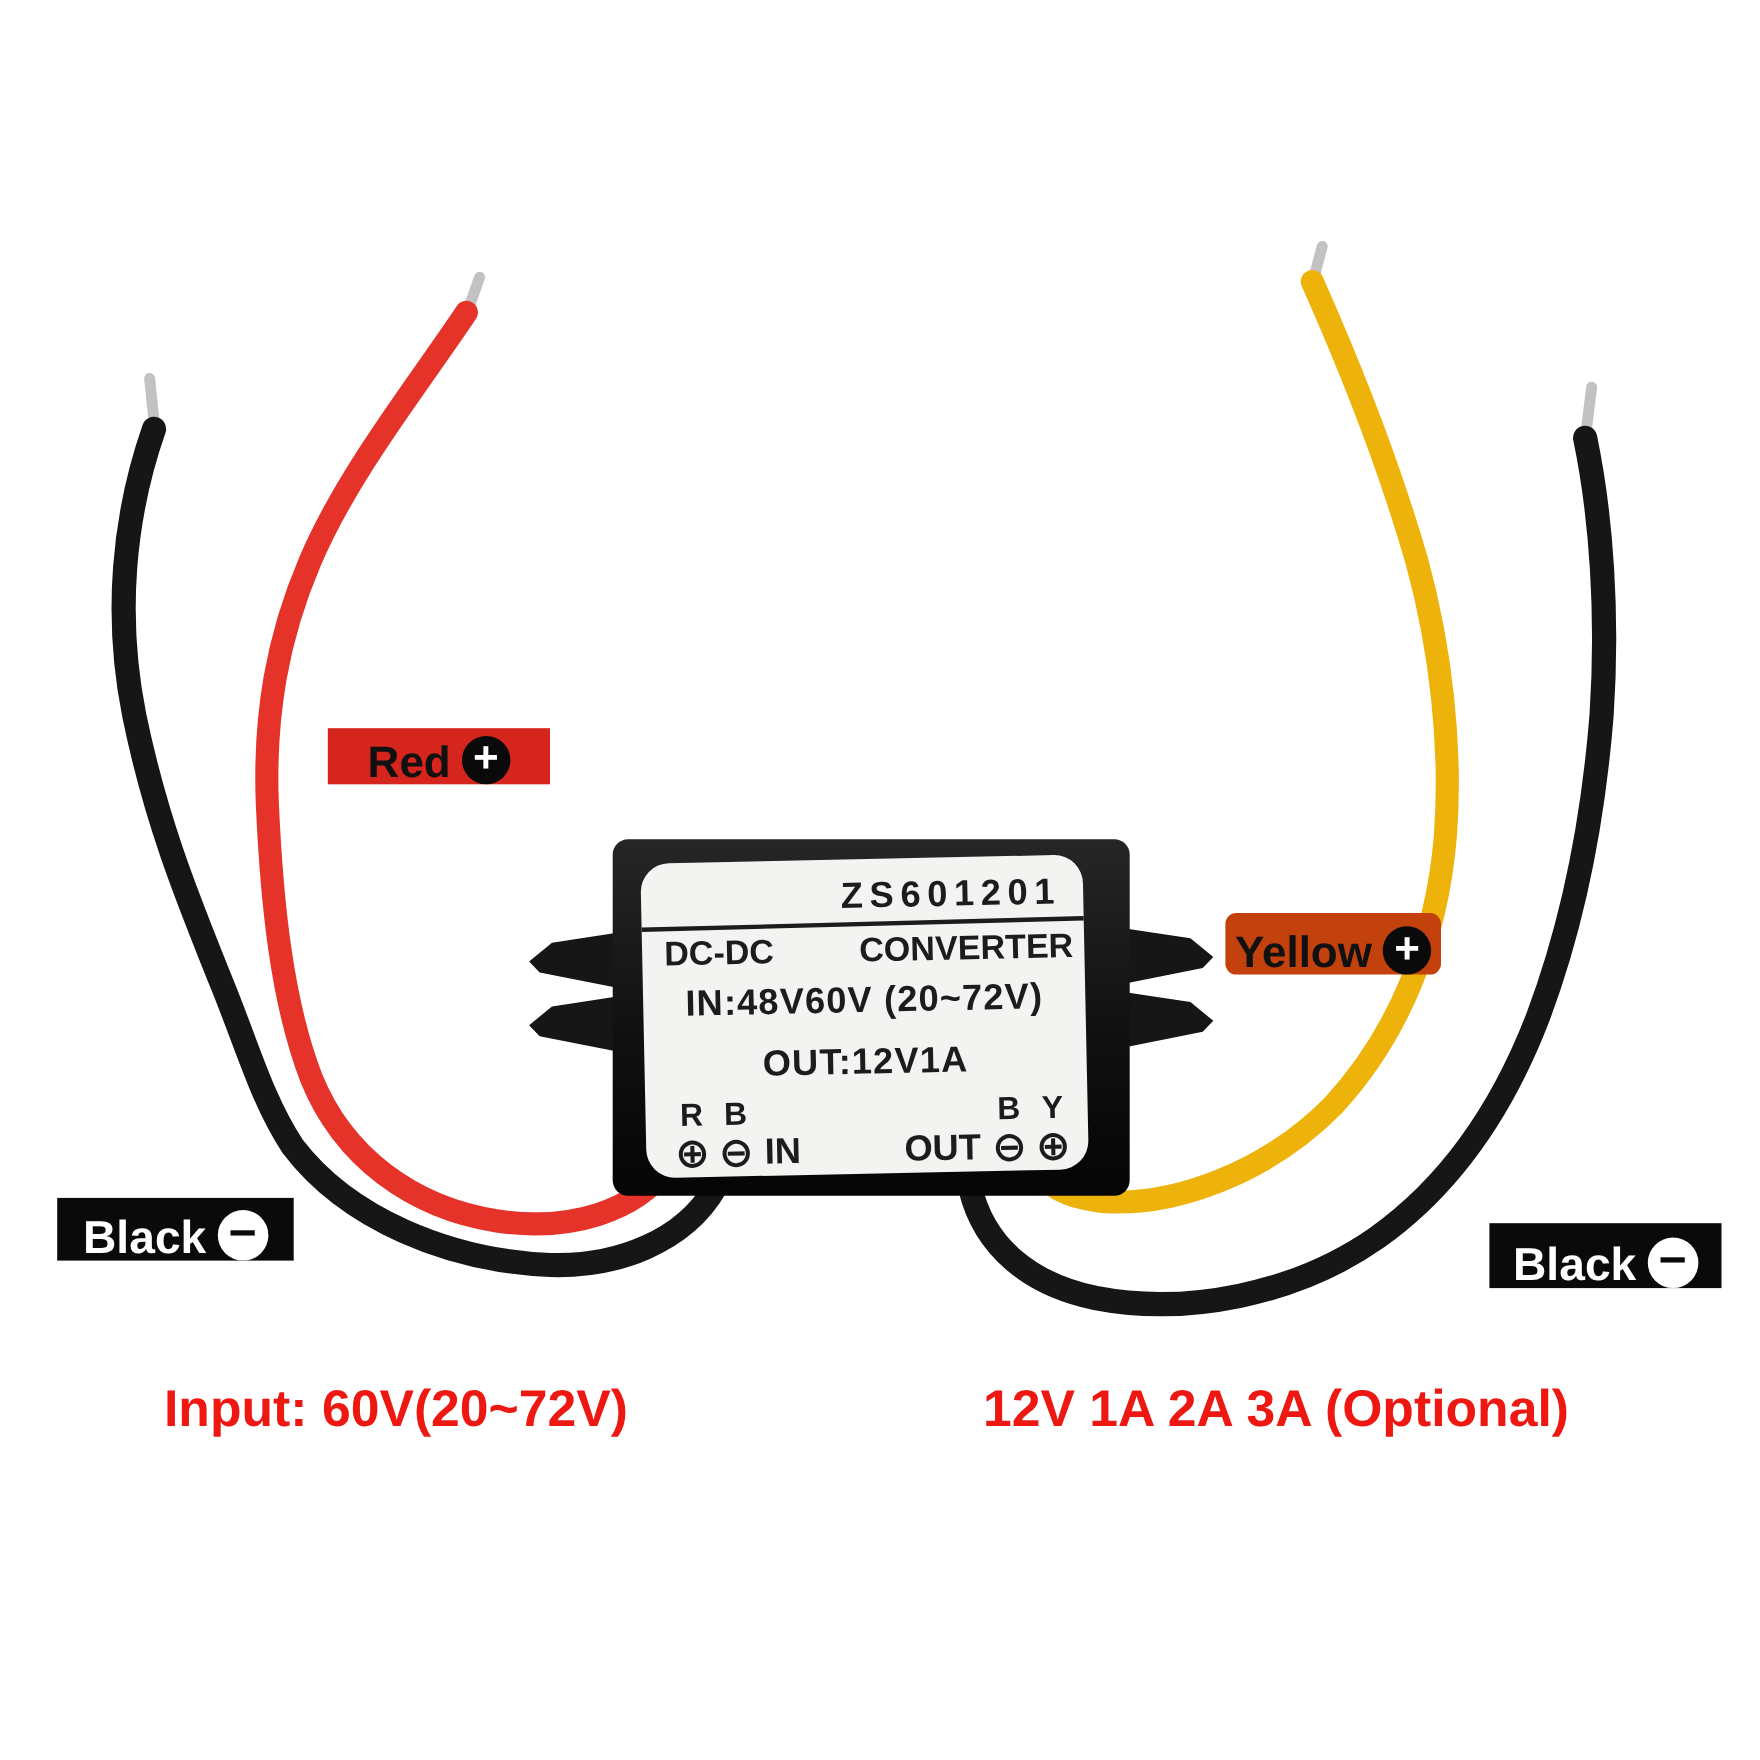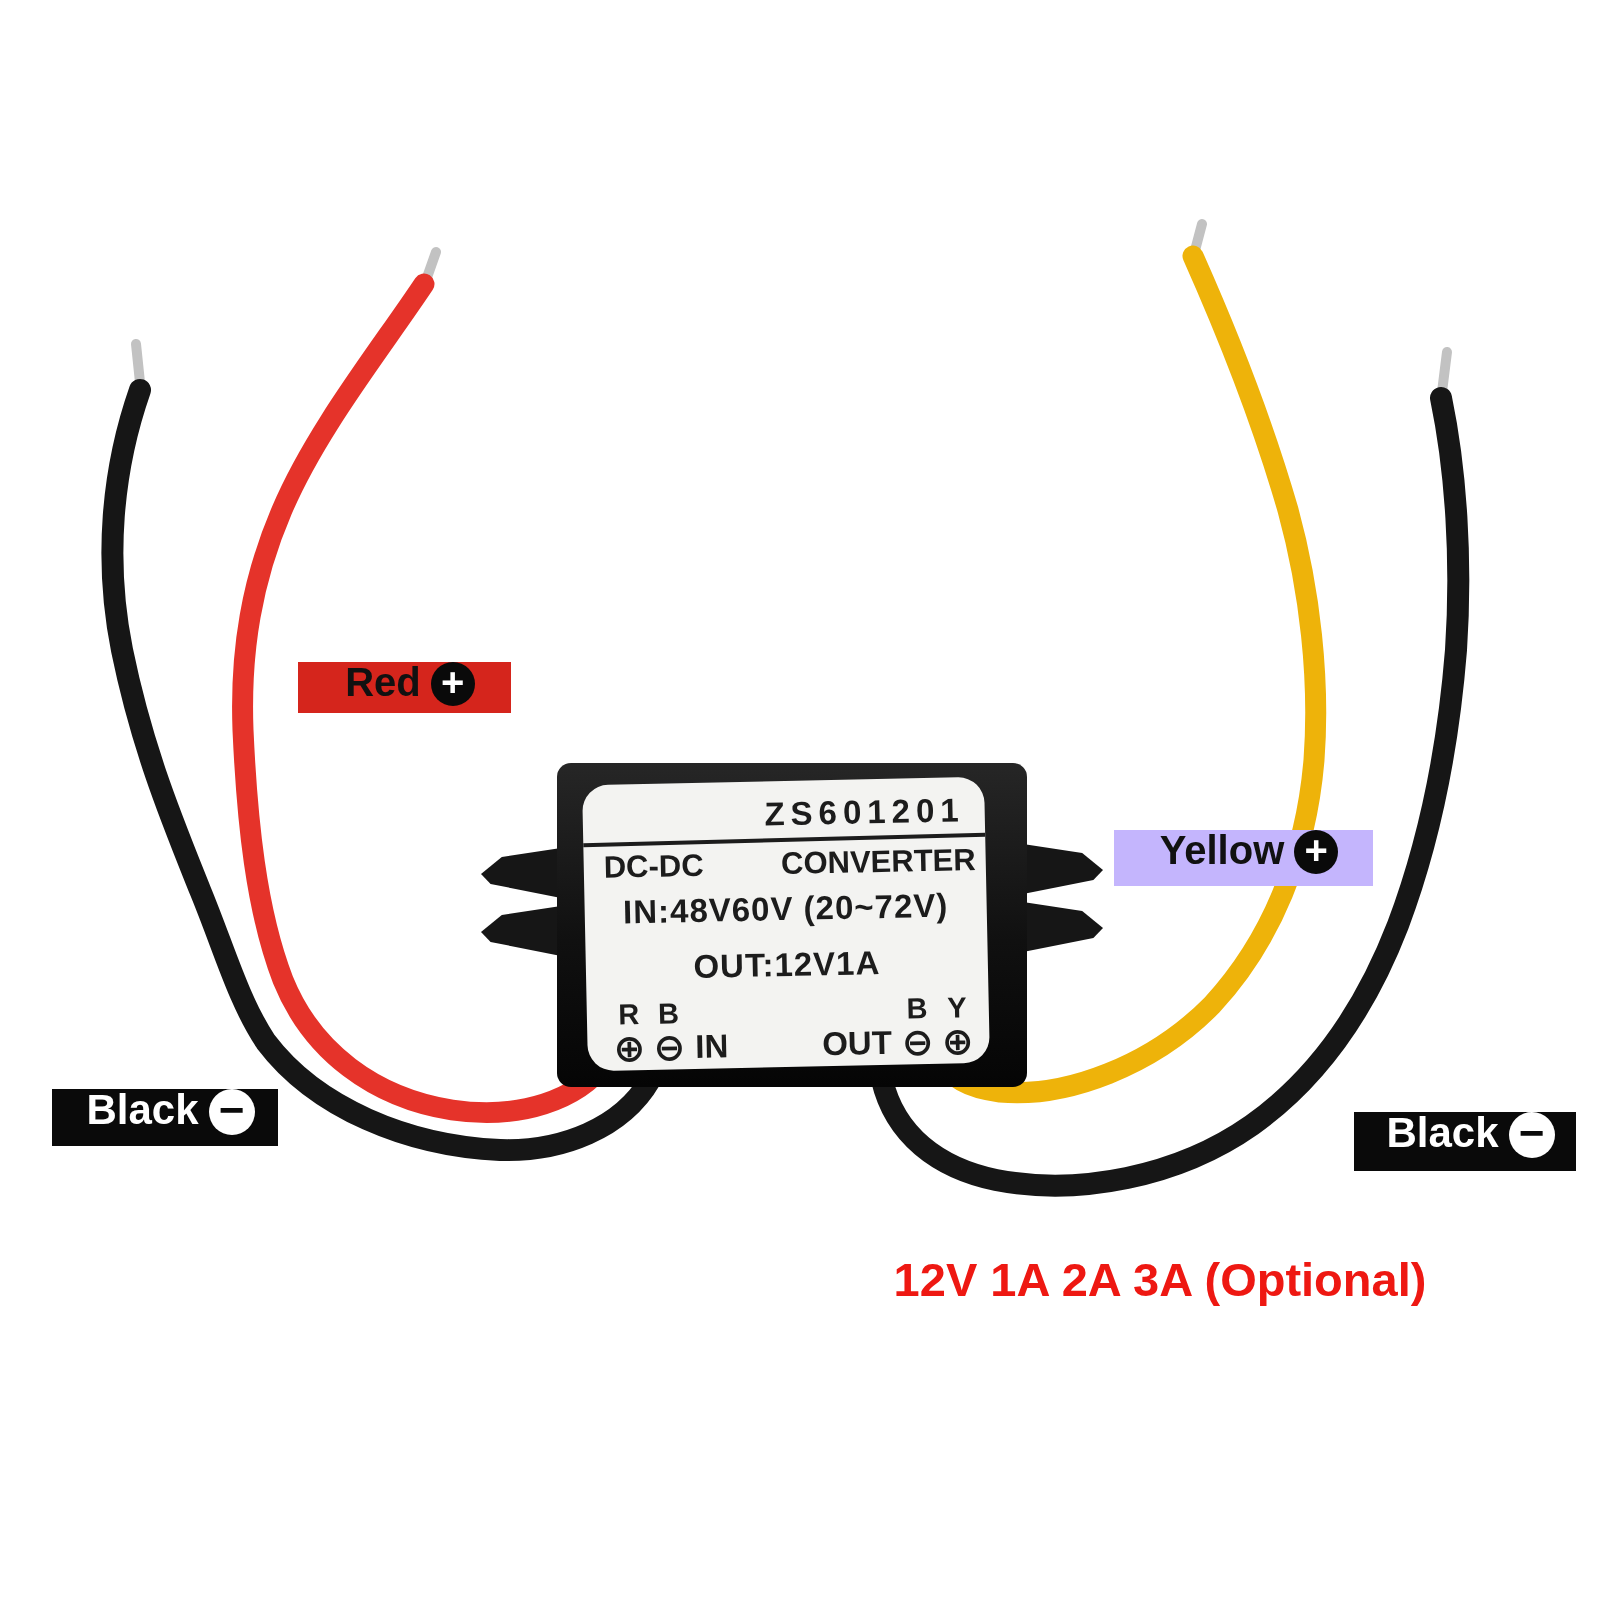--- a/index.html
+++ b/index.html
@@ -25,27 +25,27 @@
   #type-row{display:flex;justify-content:space-between;padding:4px 10px 0 20px;font-size:31px;}
   #in-row{text-align:center;font-size:33px;margin-top:8px;letter-spacing:1px;}
   #out-row{text-align:center;font-size:33px;margin-top:18px;letter-spacing:1px;}
   #term-row{display:flex;justify-content:space-between;padding:12px 16px 0 26px;}
   .term-grid{display:grid;grid-auto-rows:min-content;align-items:end;column-gap:8px;}
   .term-grid .lt{font-size:29px;text-align:center;line-height:30px;}
   .screw{font-family:"DejaVu Sans", sans-serif;font-size:38px;line-height:38px;text-align:center;}
   .term-word{font-size:33px;line-height:38px;padding:0 2px;}
 
   
-  .banner{display:flex;align-items:flex-start;justify-content:center;gap:10px;z-index:3;padding-left:11px;}
+  .banner{display:flex;align-items:flex-end;justify-content:center;gap:10px;z-index:3;}
   .banner .txt{font-weight:bold;line-height:1;}
   .pol-circle{display:flex;align-items:center;justify-content:center;border-radius:50%;
     font-weight:bold;line-height:1;}
   #banner-red{left:298px;top:662px;width:202px;height:51px;background:#d5251c;}
   #banner-red .txt{color:#111;font-size:40px;}
-  #banner-yellow{left:1114px;top:830px;width:248px;height:56px;background:#c4b5fd;}
+  #banner-yellow{left:1114px;top:830px;width:196px;height:56px;background:#c2410c;border-radius:10px;}
   #banner-yellow .txt{color:#111;font-size:40px;}
   #banner-black-left{left:52px;top:1089px;width:215px;height:57px;background:#0a0a0a;}
   #banner-black-right{left:1354px;top:1112px;width:211px;height:59px;background:#0a0a0a;}
   .banner.black .txt{color:#fff;font-size:42px;}
   .plus-circle{width:44px;height:44px;background:#0a0a0a;color:#fff;font-size:40px;padding-bottom:4px;box-sizing:border-box;}
   .minus-circle{width:46px;height:46px;background:#fff;color:#0a0a0a;font-size:44px;padding-bottom:4px;box-sizing:border-box;}
 
   
   .caption{color:#ee1812;font-weight:bold;font-size:47px;text-align:center;z-index:3;line-height:66px;}
   #caption-input{left:50px;top:1247px;width:620px;}
@@ -139,17 +139,18 @@
   </div>
   <div id="banner-black-left" class="abs banner black">
     <span class="txt">Black</span>
     <span class="pol-circle minus-circle">−</span>
   </div>
   <div id="banner-black-right" class="abs banner black">
     <span class="txt">Black</span>
     <span class="pol-circle minus-circle">−</span>
   </div>
 
+  <div id="caption-input" class="abs caption">Input: 60V(20~72V)</div>
   <div id="caption-output" class="abs caption">
     <div>12V 1A 2A 3A (Optional)</div>
   </div>
 
 </div>
 
 </body></html>

